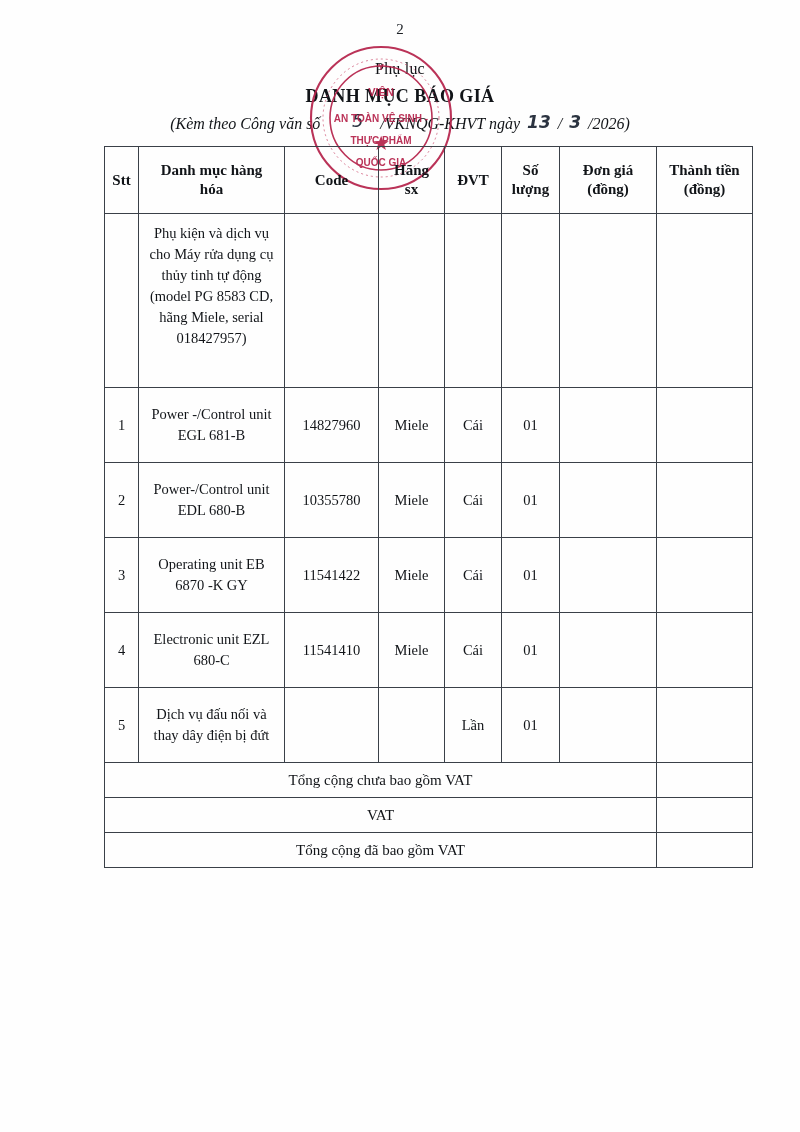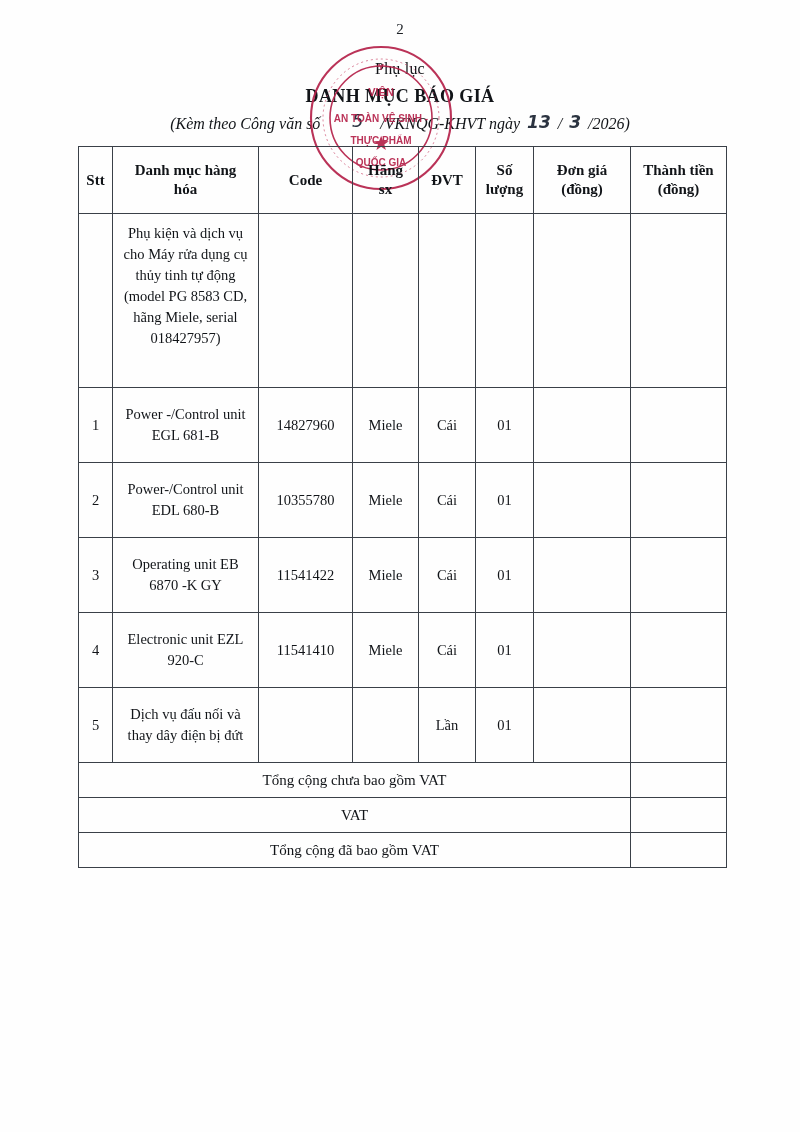--- a/index.html
+++ b/index.html
@@ -82,21 +82,21 @@
     top: 44px;
     width: 146px;
     height: 148px;
     pointer-events: none;
     opacity: .92;
   }
 
   
   .price-table {
     position: absolute;
-    left: 78px;
+    left: 104px;
     top: 146px;
     width: 648px;
     border-collapse: collapse;
     table-layout: fixed;
     font-size: 14.5px;
   }
   .price-table th,
   .price-table td {
     border: 1px solid #3a4048;
     padding: 4px 6px;
@@ -253,21 +253,21 @@
         <td class="c-code">11541422</td>
         <td class="c-brand">Miele</td>
         <td class="c-unit">Cái</td>
         <td class="c-qty">01</td>
         <td class="c-price"></td>
         <td class="c-amount"></td>
       </tr>
 
       <tr class="item-row">
         <td class="c-stt">4</td>
-        <td class="c-name">Electronic unit EZL 920-C</td>
+        <td class="c-name">Electronic unit EZL 680-C</td>
         <td class="c-code">11541410</td>
         <td class="c-brand">Miele</td>
         <td class="c-unit">Cái</td>
         <td class="c-qty">01</td>
         <td class="c-price"></td>
         <td class="c-amount"></td>
       </tr>
 
       <tr class="item-row tall">
         <td class="c-stt">5</td>

